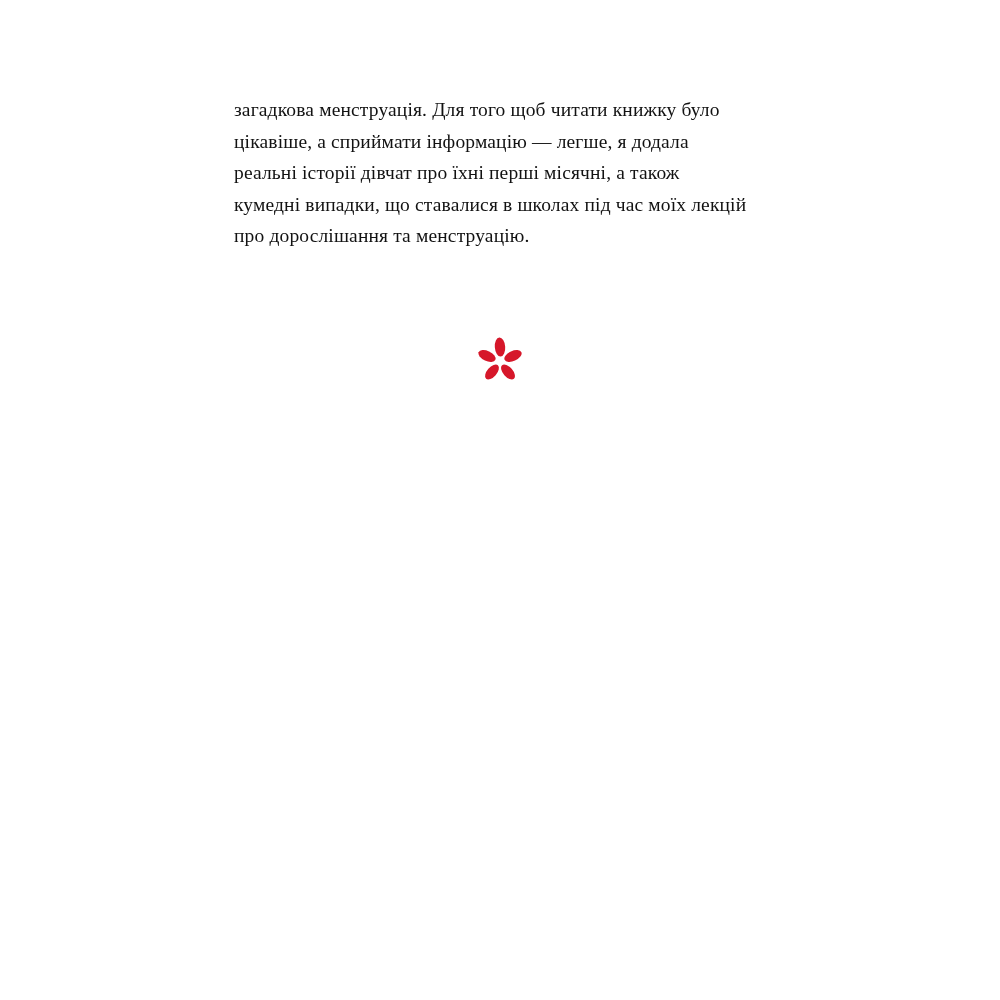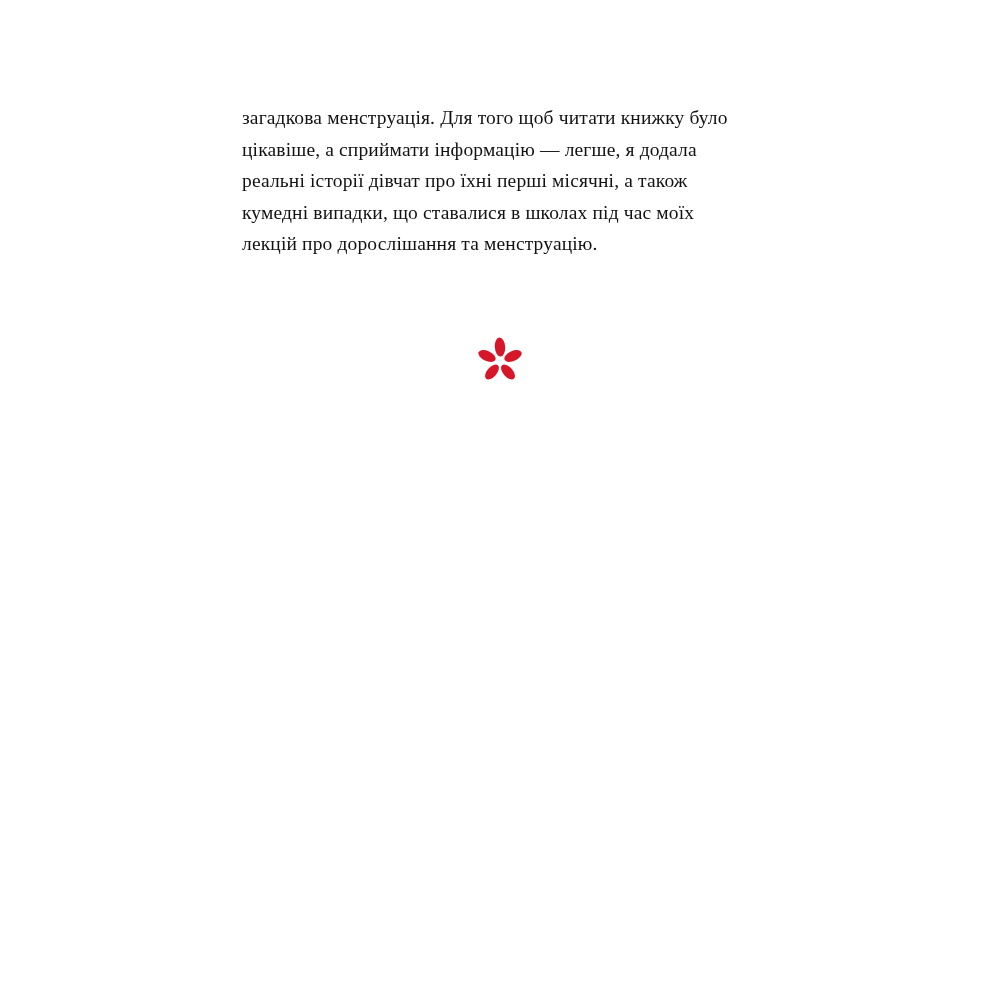--- a/index.html
+++ b/index.html
@@ -20,21 +20,21 @@
     height: 1000px;
     background: #ffffff;
   }
   .text-block {
     position: absolute;
     left: 226px;
     top: 86px;
     width: 530px;
   }
   .para {
-    margin: 16px;
+    margin: 8px;
     font-size: 19.5px;
     line-height: 31.5px;
     letter-spacing: 0.15px;
     color: #121212;
     text-align: left;
     white-space: pre-wrap;
   }
   .ornament {
     position: absolute;
     left: 0;

